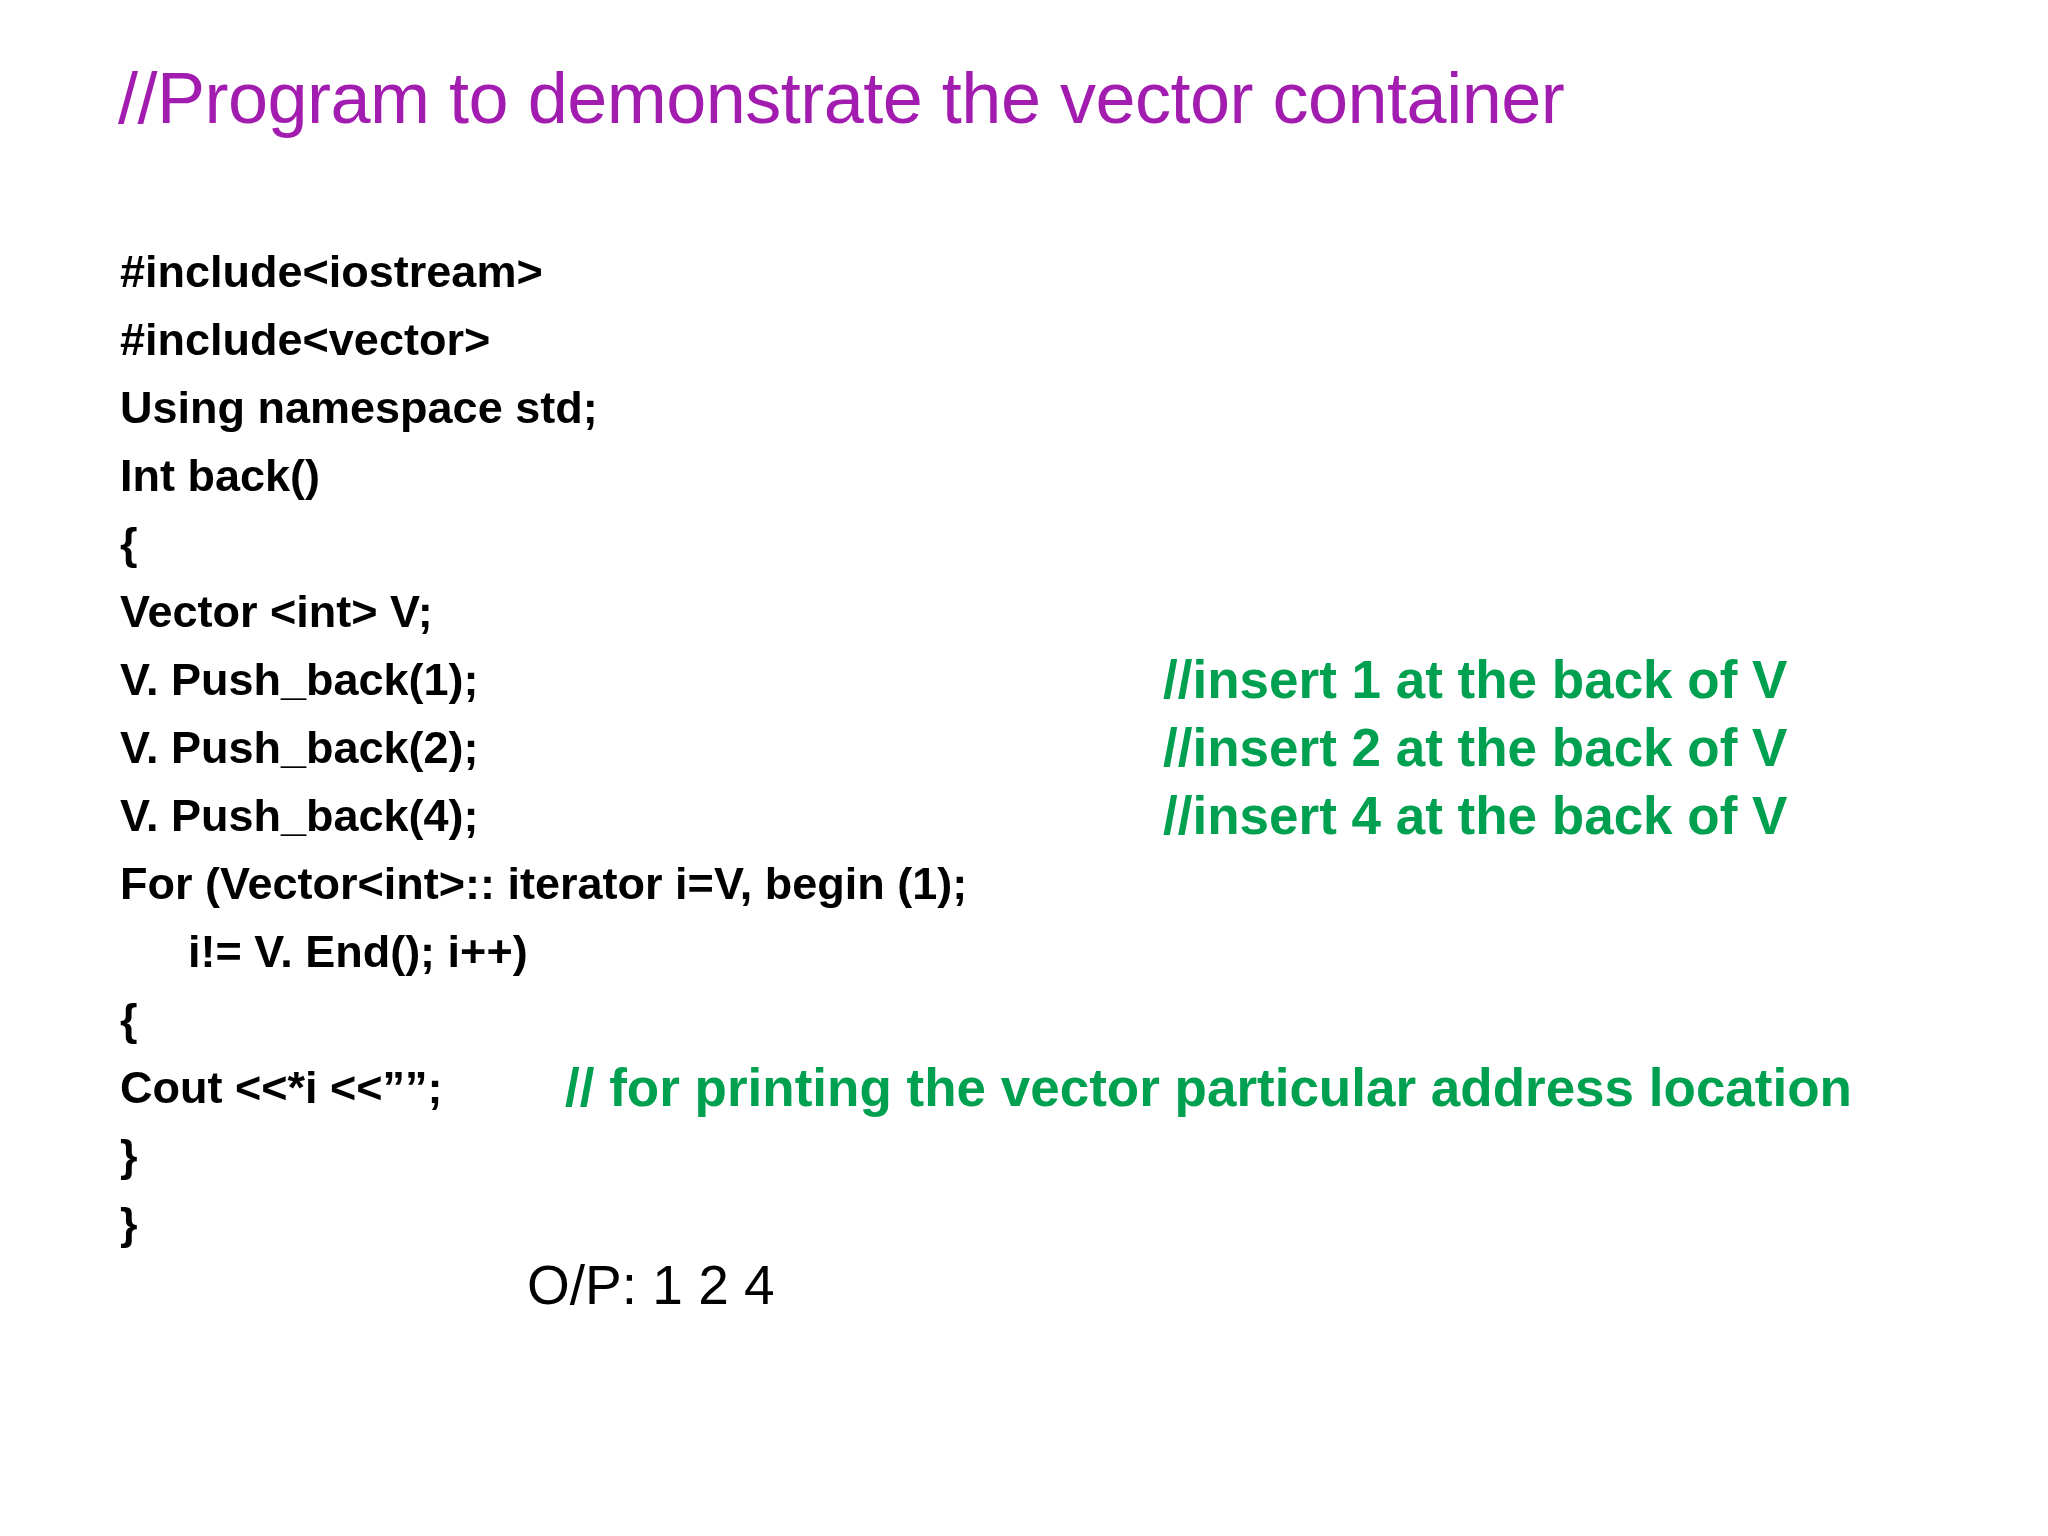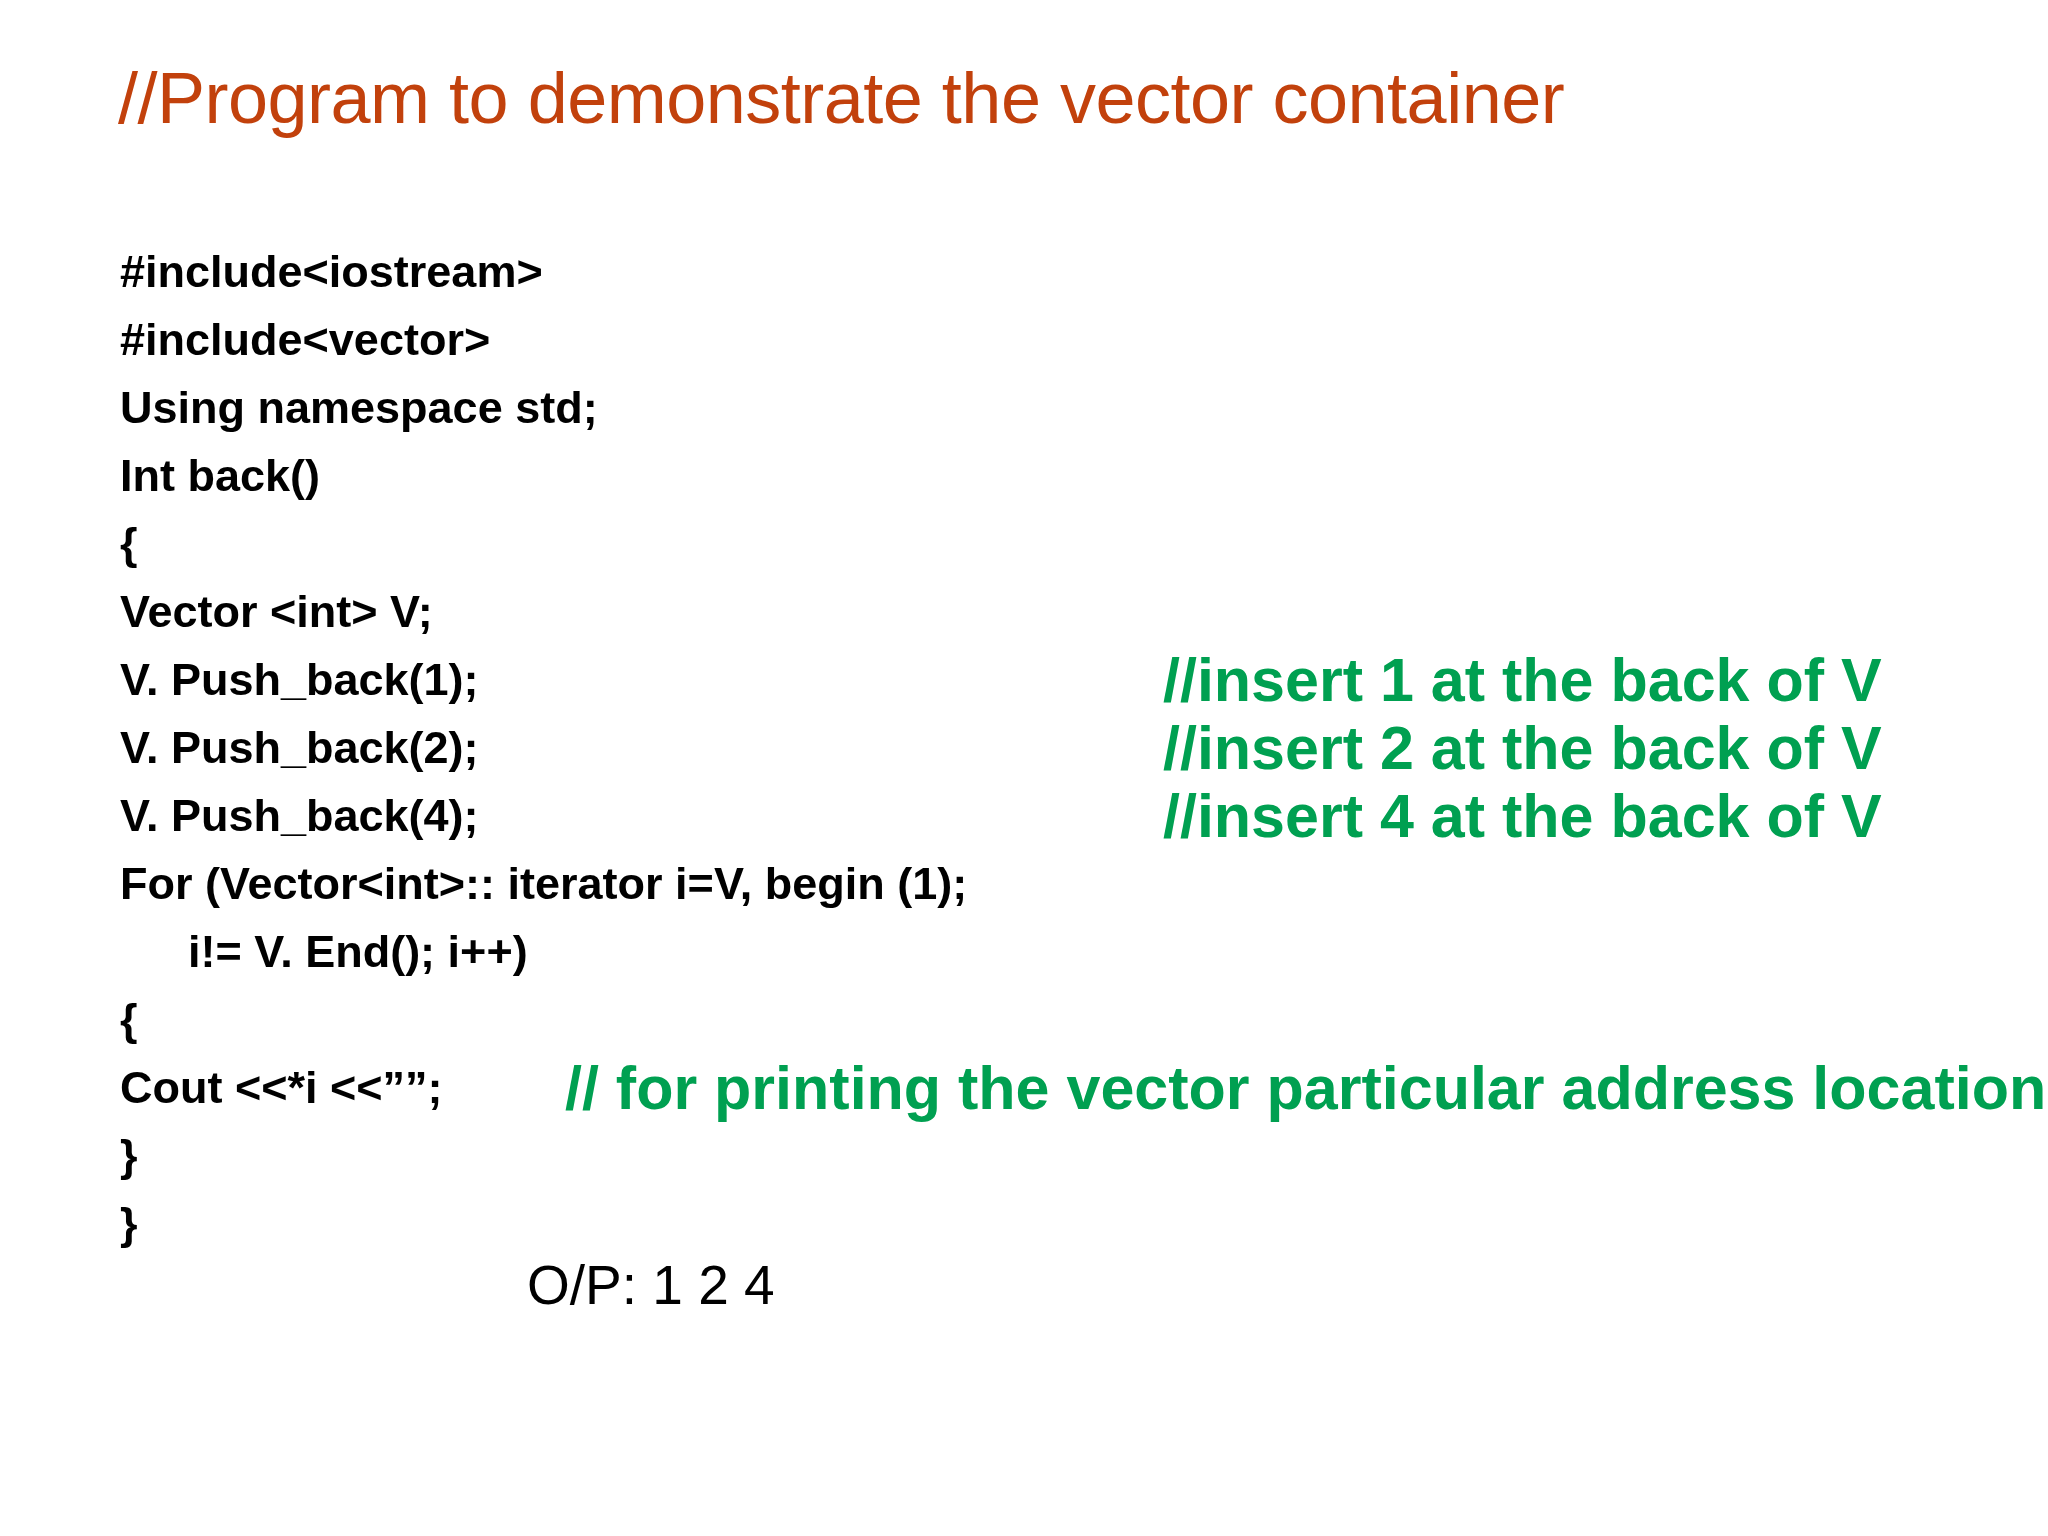--- a/index.html
+++ b/index.html
@@ -20,21 +20,21 @@
     background: #ffffff;
     box-sizing: border-box;
   }
   .slide-title {
     position: absolute;
     left: 118px;
     top: 58px;
     font-size: 72px;
     line-height: 1.12;
     font-weight: 400;
-    color: #c2410c;
+    color: #a21caf;
     letter-spacing: -0.5px;
     white-space: pre;
   }
   .code-block {
     position: absolute;
     left: 120px;
     top: 238px;
     width: 1820px;
   }
   .code-line {
@@ -50,21 +50,21 @@
     display: inline-block;
     vertical-align: top;
     white-space: pre;
     color: #000000;
   }
   .comment {
     position: absolute;
     top: 0;
     white-space: pre;
     color: #00a051;
-    font-size: 61px;
+    font-size: 53px;
     line-height: 68px;
   }
   .comment.col-right {
     left: 1043px;
   }
   .comment.col-inline {
     left: 405px;
     margin-left: 40px;
   }
   .indent-1 {

